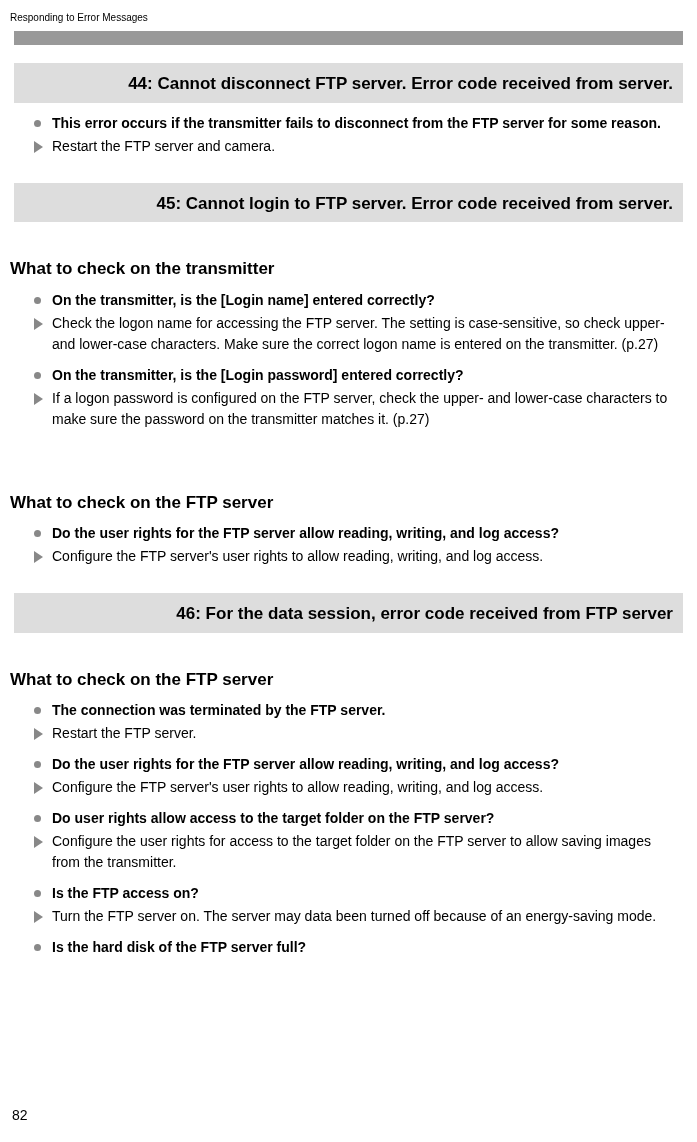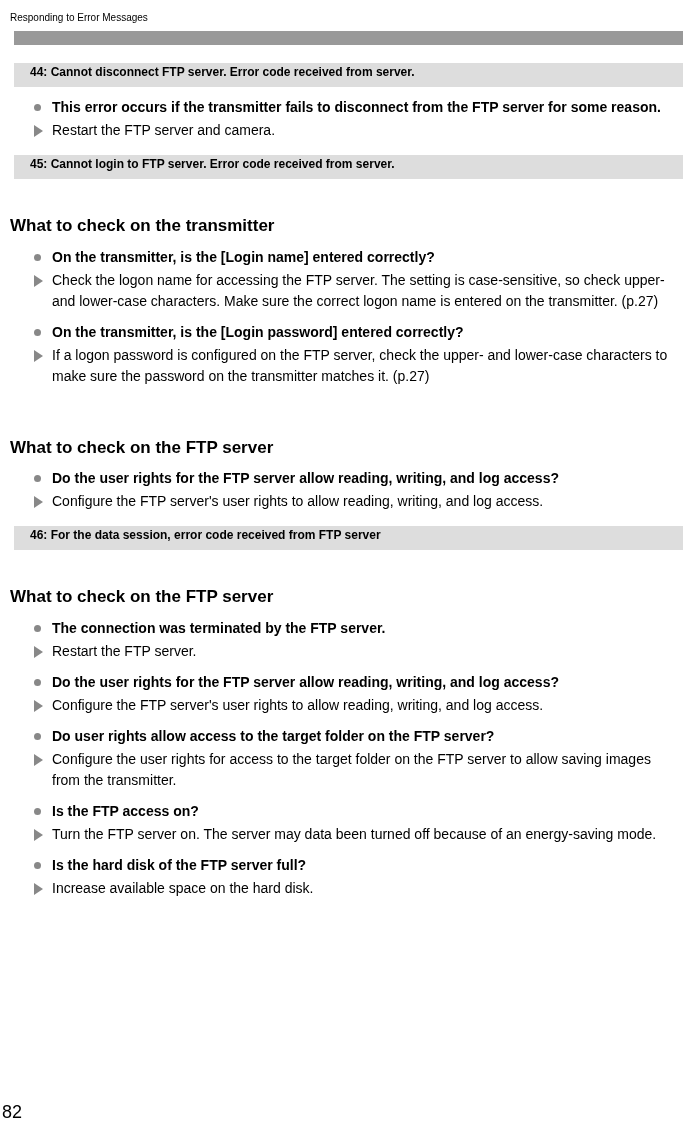--- a/index.html
+++ b/index.html
@@ -22,33 +22,34 @@
       font-size: 10px;
       padding: 10px 0 6px 10px;
     }
     .grey-bar {
       background: #999;
       height: 14px;
       margin: 0 14px 18px 14px;
     }
     .error-title {
       background: #ddd;
-      font-size: 12px;
+      font-size: 17px;
       font-weight: bold;
-      padding: 0 10px 6px 16px;
+      padding: 8px 10px 6px 16px;
       margin: 0 14px 10px 14px;
+      text-align: right;
     }
     .section-heading {
       font-size: 17px;
       font-weight: bold;
       padding: 4px 0 8px 10px;
       margin-top: 30px;
     }
     .list-container {
-      padding: 0 20px 12px 34px;
+      padding: 0 20px 24px 34px;
     }
     .item {
       position: relative;
       padding-left: 18px;
       margin-bottom: 2px;
     }
     .item-bold {
       font-weight: bold;
     }
     .bullet-disc::before {
@@ -71,22 +72,22 @@
       border-top: 6px solid transparent;
       border-bottom: 6px solid transparent;
       border-left: 9px solid #888;
     }
     .gap {
       height: 8px;
     }
     .page-number {
       position: absolute;
       bottom: 16px;
-      left: 2px;
-      font-size: 18px;
+      left: 12px;
+      font-size: 14px;
     }
   </style>
 </head>
 <body>
 
 <div class="page-header">Responding to Error Messages</div>
 <div class="grey-bar"></div>
 
 <div id="content">
     <div class="error-title">44:  Cannot disconnect FTP server. Error code received from server.</div>
@@ -117,17 +118,16 @@
       <div class="item bullet-disc item-bold">Do the user rights for the FTP server allow reading, writing, and log access?</div>
       <div class="item bullet-arrow">Configure the FTP server's user rights to allow reading, writing, and log access.</div>
       <div class="gap"></div>
       <div class="item bullet-disc item-bold">Do user rights allow access to the target folder on the FTP server?</div>
       <div class="item bullet-arrow">Configure the user rights for access to the target folder on the FTP server to allow saving images from the transmitter.</div>
       <div class="gap"></div>
       <div class="item bullet-disc item-bold">Is the FTP access on?</div>
       <div class="item bullet-arrow">Turn the FTP server on. The server may data been turned off because of an energy-saving mode.</div>
       <div class="gap"></div>
       <div class="item bullet-disc item-bold">Is the hard disk of the FTP server full?</div>
-      <div class="item bullet-arrow">Increase available space on the hard disk.</div>
     </div>
   </div>
 
 <div class="page-number">82</div>
 
 </body></html>

